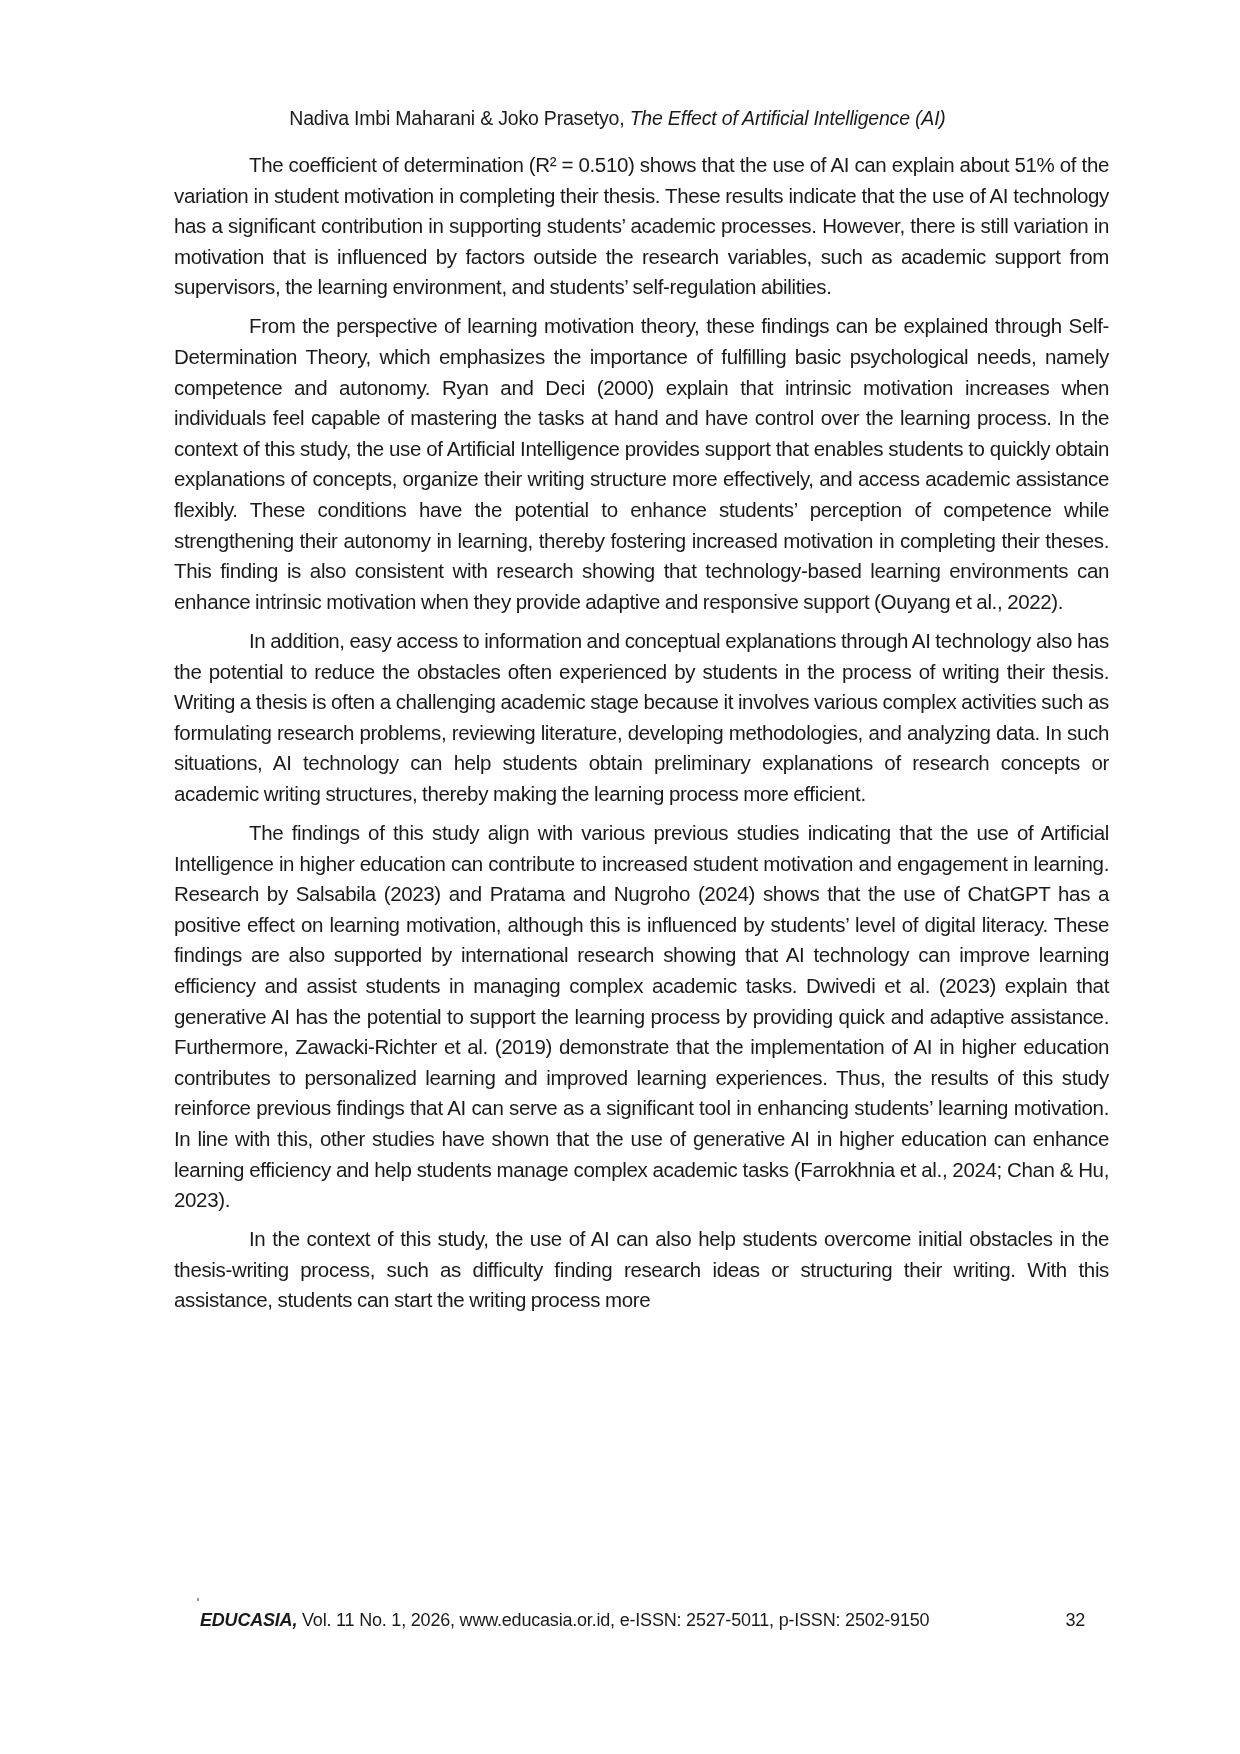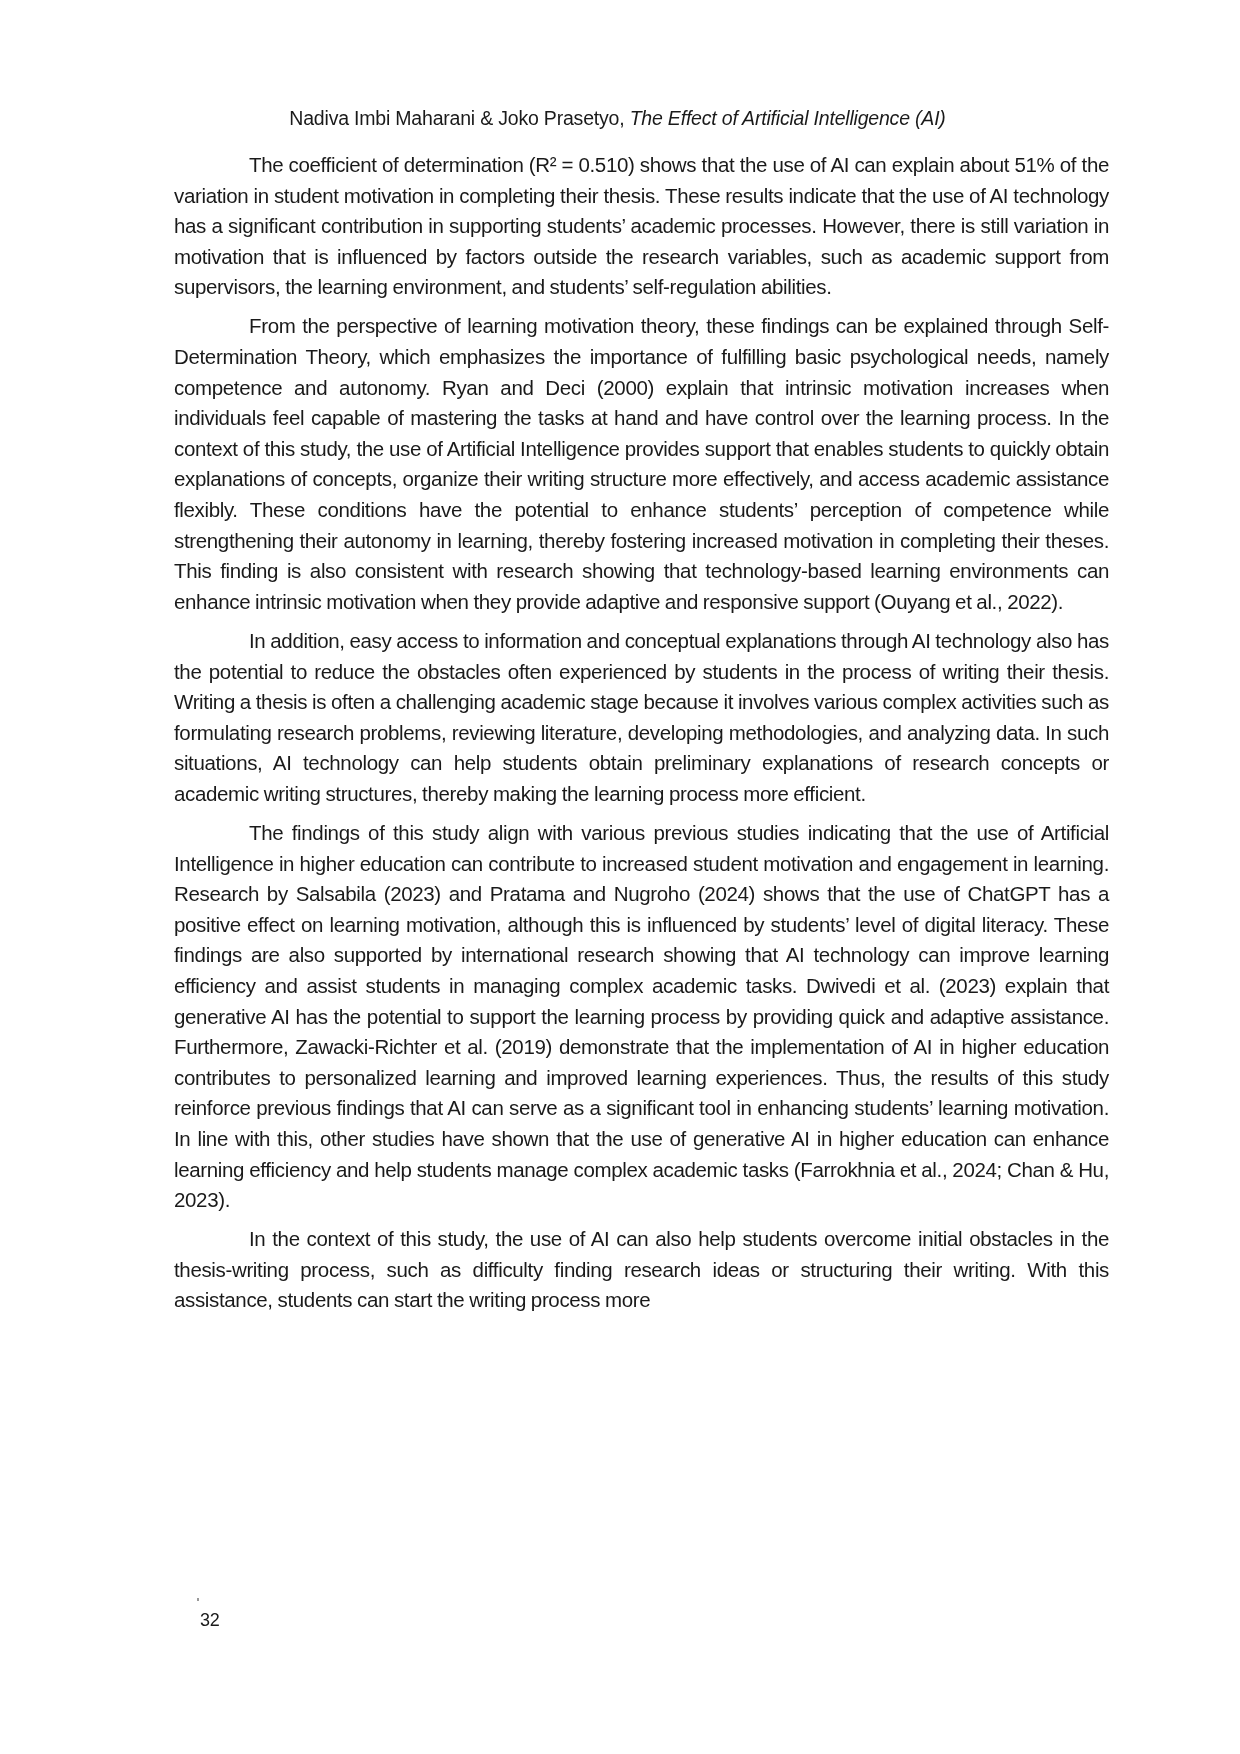--- a/index.html
+++ b/index.html
@@ -81,14 +81,15 @@
   <p class="para">The coefficient of determination (R² = 0.510) shows that the use of AI can explain about 51% of the variation in student motivation in completing their thesis. These results indicate that the use of AI technology has a significant contribution in supporting students’ academic processes. However, there is still variation in motivation that is influenced by factors outside the research variables, such as academic support from supervisors, the learning environment, and students’ self-regulation abilities.</p>
   <p class="para">From the perspective of learning motivation theory, these findings can be explained through Self-Determination Theory, which emphasizes the importance of fulfilling basic psychological needs, namely competence and autonomy. Ryan and Deci (2000) explain that intrinsic motivation increases when individuals feel capable of mastering the tasks at hand and have control over the learning process. In the context of this study, the use of Artificial Intelligence provides support that enables students to quickly obtain explanations of concepts, organize their writing structure more effectively, and access academic assistance flexibly. These conditions have the potential to enhance students’ perception of competence while strengthening their autonomy in learning, thereby fostering increased motivation in completing their theses. This finding is also consistent with research showing that technology-based learning environments can enhance intrinsic motivation when they provide adaptive and responsive support (Ouyang et al., 2022).</p>
   <p class="para">In addition, easy access to information and conceptual explanations through AI technology also has the potential to reduce the obstacles often experienced by students in the process of writing their thesis. Writing a thesis is often a challenging academic stage because it involves various complex activities such as formulating research problems, reviewing literature, developing methodologies, and analyzing data. In such situations, AI technology can help students obtain preliminary explanations of research concepts or academic writing structures, thereby making the learning process more efficient.</p>
   <p class="para">The findings of this study align with various previous studies indicating that the use of Artificial Intelligence in higher education can contribute to increased student motivation and engagement in learning. Research by Salsabila (2023) and Pratama and Nugroho (2024) shows that the use of ChatGPT has a positive effect on learning motivation, although this is influenced by students’ level of digital literacy. These findings are also supported by international research showing that AI technology can improve learning efficiency and assist students in managing complex academic tasks. Dwivedi et al. (2023) explain that generative AI has the potential to support the learning process by providing quick and adaptive assistance. Furthermore, Zawacki-Richter et al. (2019) demonstrate that the implementation of AI in higher education contributes to personalized learning and improved learning experiences. Thus, the results of this study reinforce previous findings that AI can serve as a significant tool in enhancing students’ learning motivation. In line with this, other studies have shown that the use of generative AI in higher education can enhance learning efficiency and help students manage complex academic tasks (Farrokhnia et al., 2024; Chan &amp; Hu, 2023).</p>
   <p class="para">In the context of this study, the use of AI can also help students overcome initial obstacles in the thesis-writing process, such as difficulty finding research ideas or structuring their writing. With this assistance, students can start the writing process more</p>
 </div>
 
 <div class="footer-dot"></div>
 
 <div class="footer">
+  <span><span class="journal">EDUCASIA,</span><span> Vol. 11 No. 1, 2026, www.educasia.or.id, e-ISSN: 2527-5011, p-ISSN: 2502-9150</span></span>
   <span>32</span>
 </div>
 
 </body></html>

